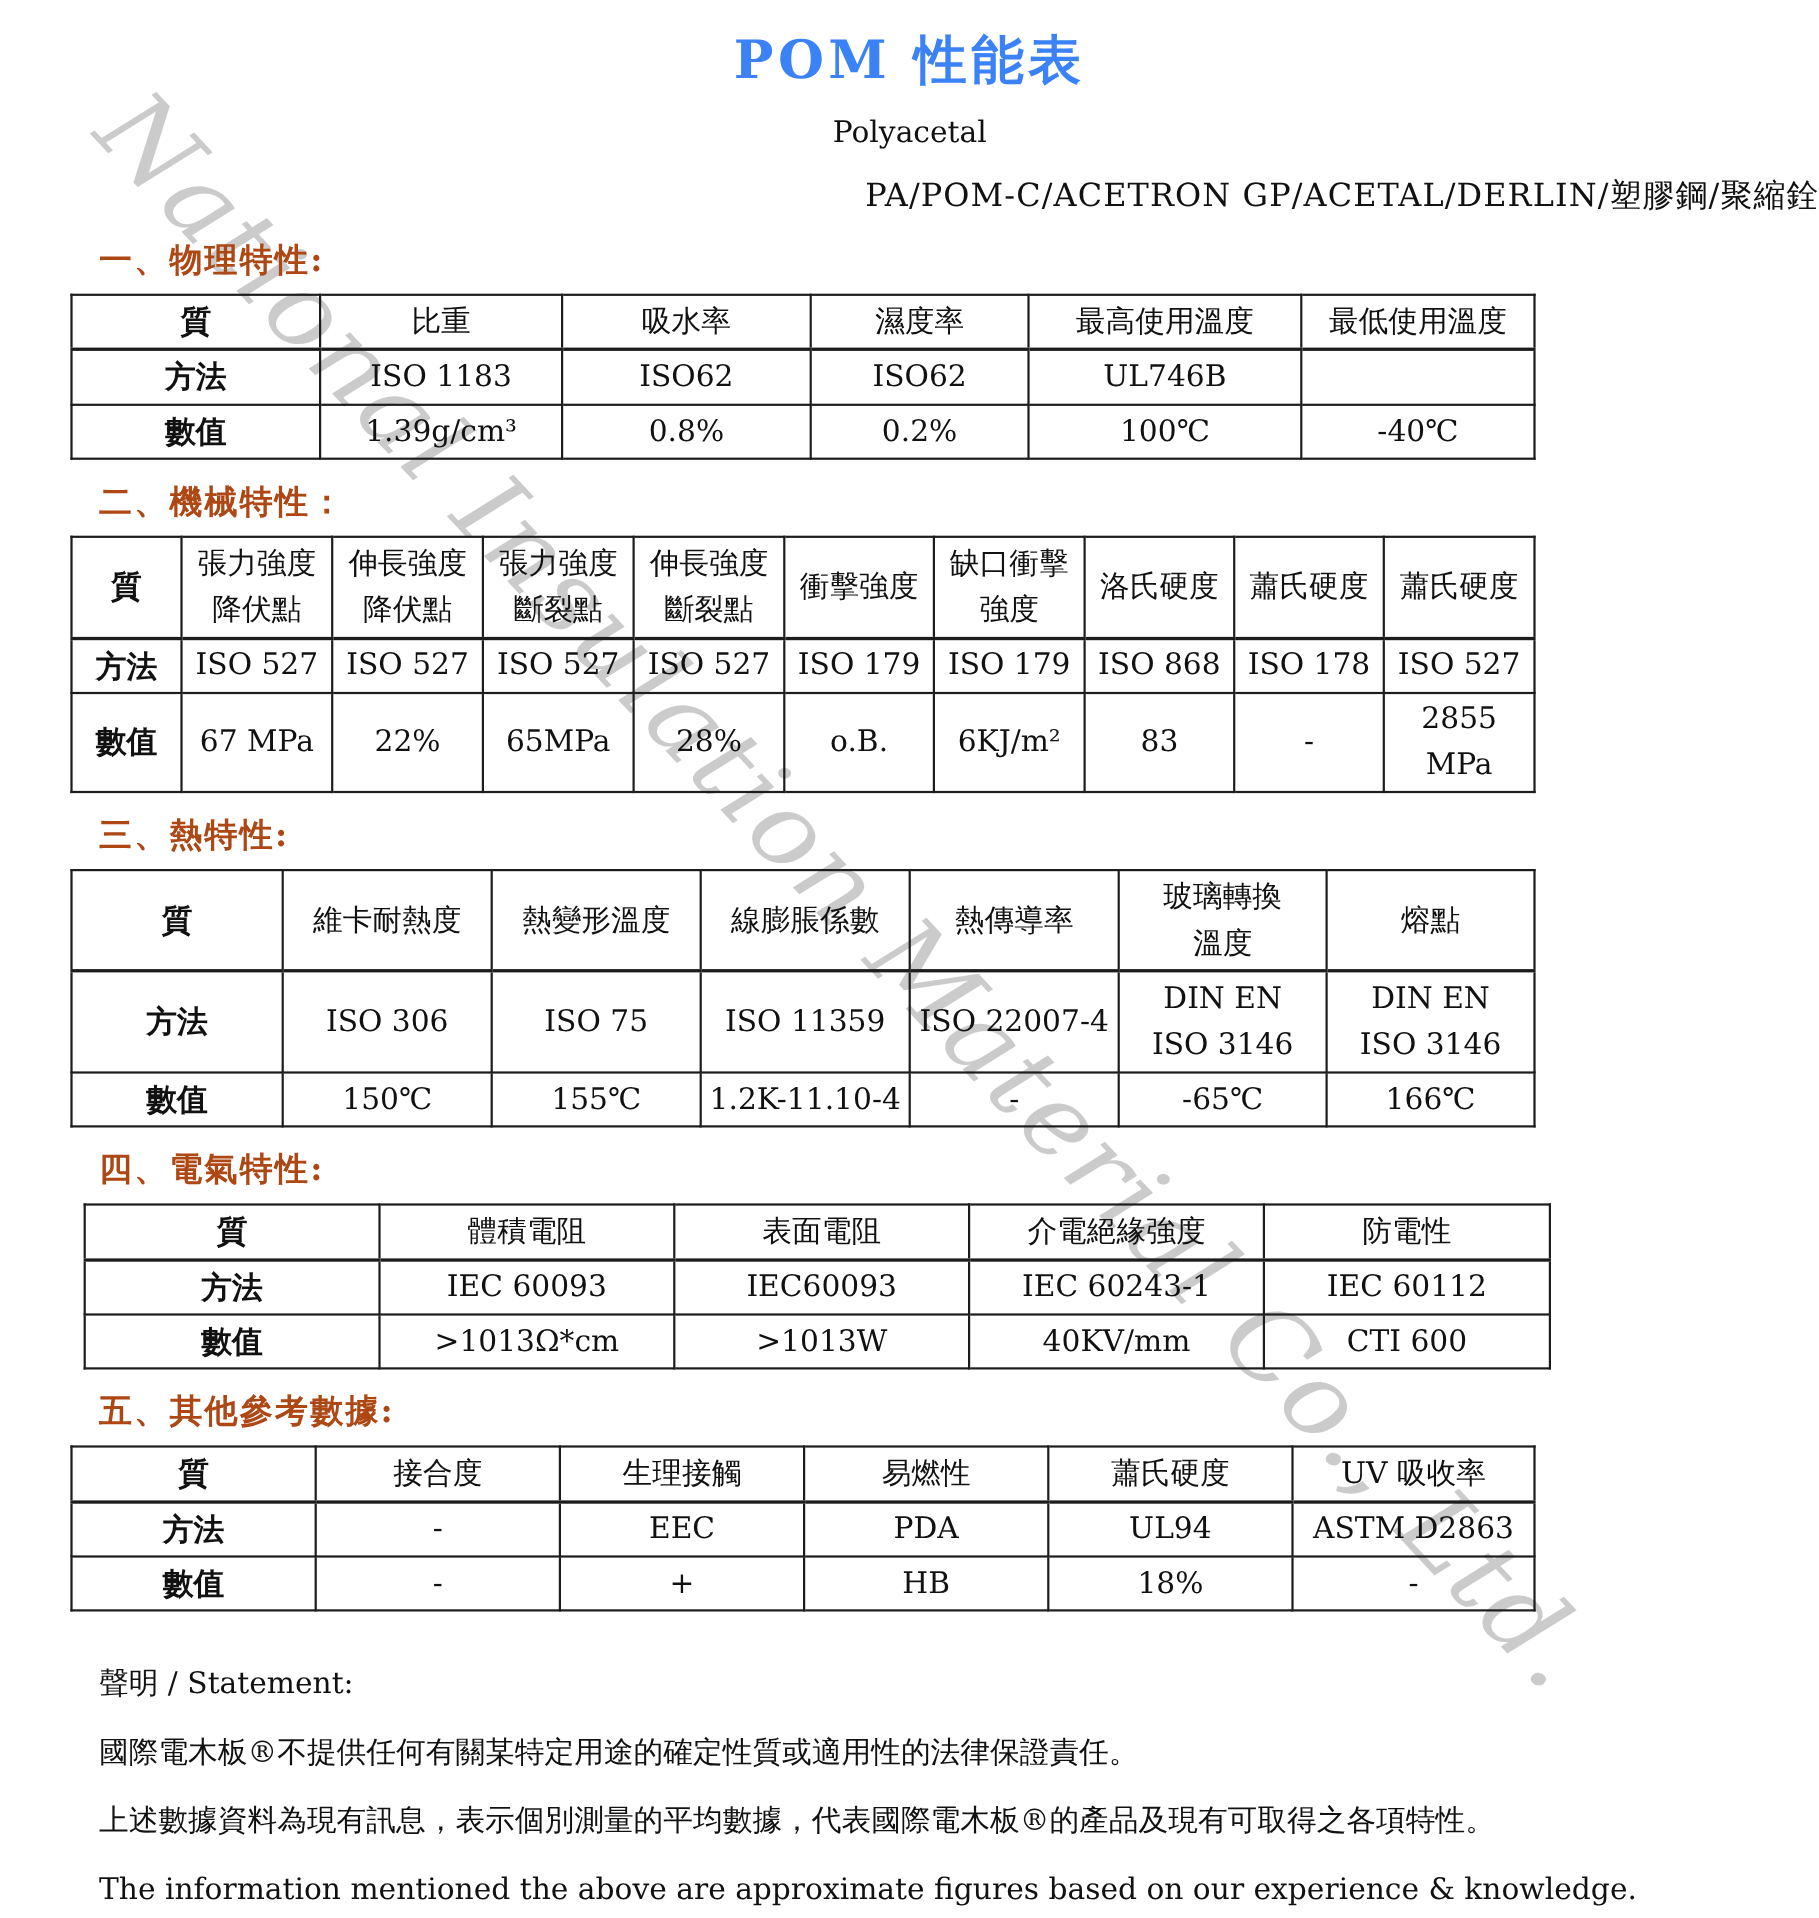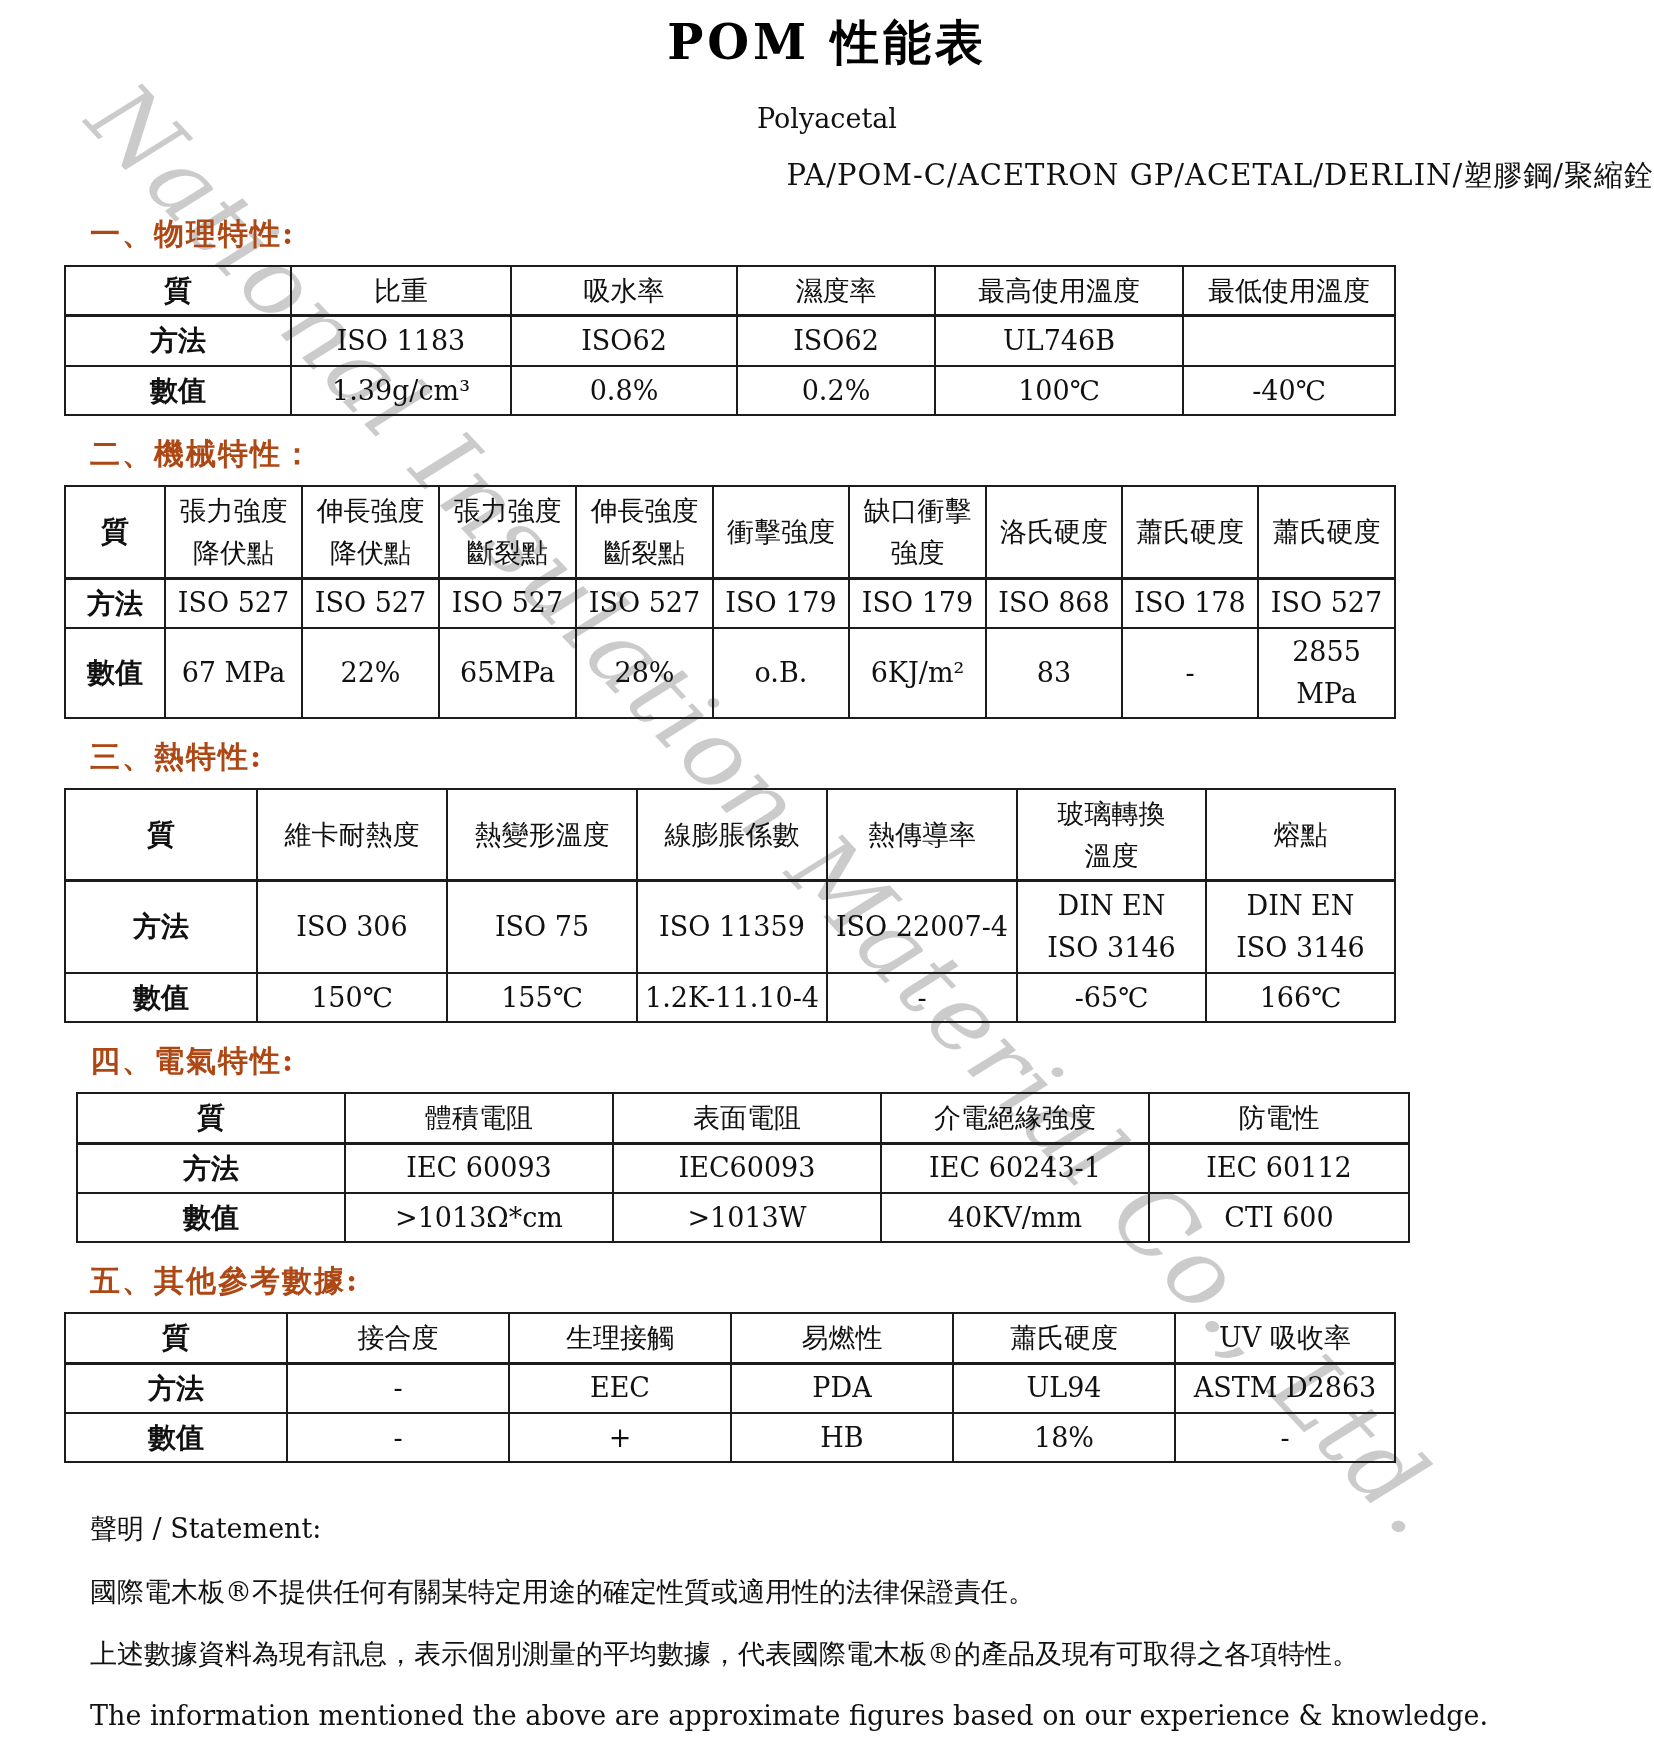--- a/index.html
+++ b/index.html
@@ -10,24 +10,24 @@
   .watermark{
     position:absolute;left:148px;top:62px;z-index:0;
     font-size:96px;font-style:italic;letter-spacing:3px;white-space:nowrap;
     color:#c3c3c3;opacity:.85;
     transform:rotate(47deg);transform-origin:left top;
     font-family:"DejaVu Serif","Liberation Serif",serif;
     pointer-events:none;
   }
   .content{position:relative;z-index:1;}
   .doc-title{
-    text-align:center;font-size:48px;font-weight:bold;color:#000000;
-    padding-top:11px;letter-spacing:4px;
-  }
-  .doc-subtitle{text-align:center;font-size:27px;margin-top:28px;}
+    text-align:center;font-size:48px;font-weight:bold;color:#3b82f6;
+    padding-top:23px;letter-spacing:4px;
+  }
+  .doc-subtitle{text-align:center;font-size:27px;margin-top:18px;}
   .doc-subtitle2{text-align:right;font-size:29px;margin-top:22px;letter-spacing:1px;padding-left:28px;}
   .section-heading{
     color:#ad4714;font-weight:bold;font-size:30px;
     margin:18px 0 10px 90px;letter-spacing:2px;
   }
   table{
     border-collapse:collapse;table-layout:fixed;background:transparent;
     margin-left:64px;width:1330px;
   }
   table.tbl-electrical{margin-left:76px;width:1332px;}

